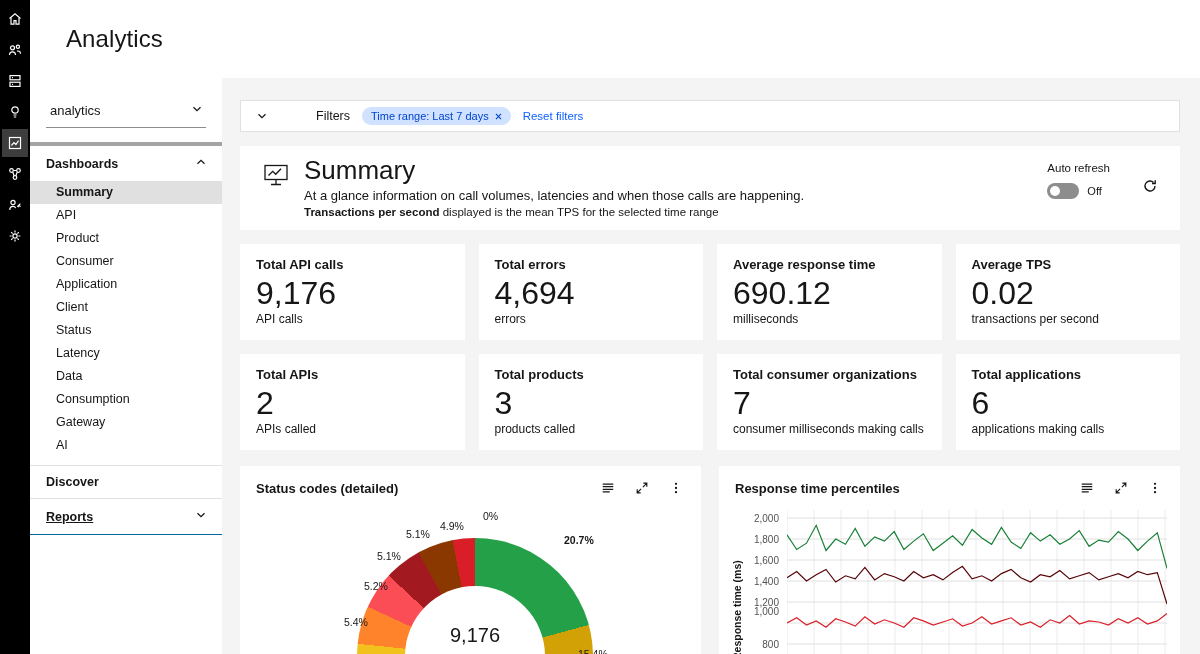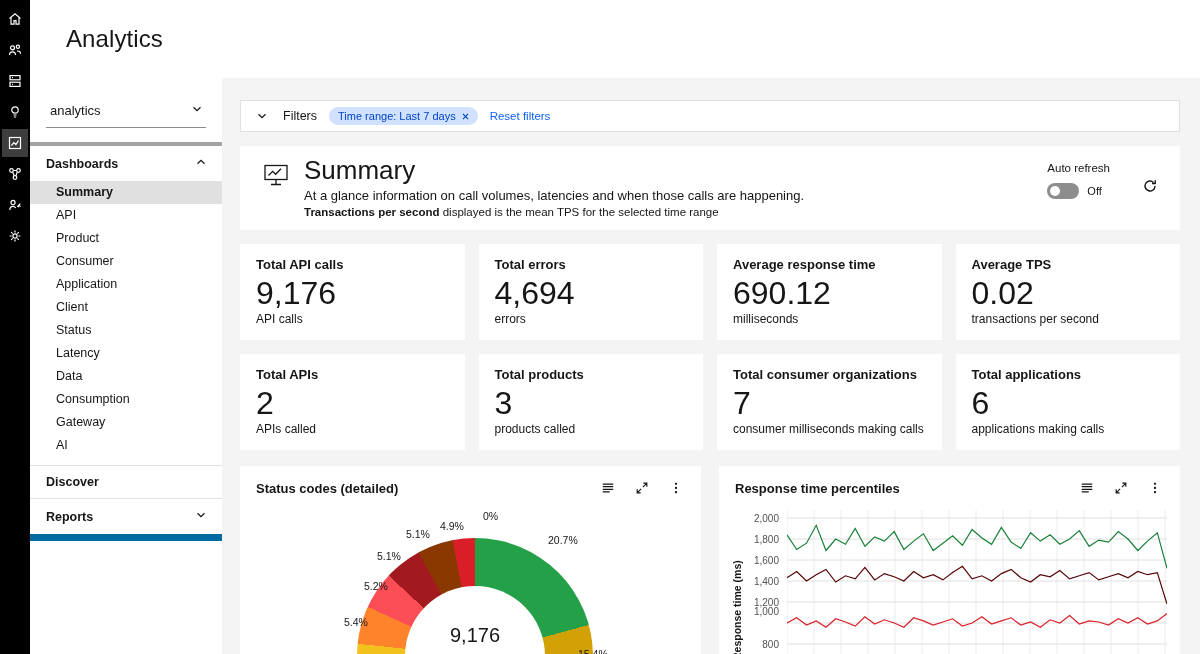--- a/index.html
+++ b/index.html
@@ -23,30 +23,30 @@
   .top { height:78px; background:#fff; display:flex; align-items:center; padding-left:36px; flex-shrink:0; }
   .top h1 { font-size:24px; font-weight:400; margin:0; letter-spacing:.1px; }
 
   .content-row { flex:1; display:flex; min-height:0; }
 
   
   .sidebar { width:192px; background:#fff; flex-shrink:0; font-size:13px; padding-top:10px; overflow:hidden; }
   .scope-select { margin:8px 16px 14px; padding:6px 2px 8px 4px; border-bottom:1px solid #8d8d8d; display:flex; justify-content:space-between; align-items:center; cursor:pointer; }
   .side-section { display:flex; justify-content:space-between; align-items:center; padding:9px 14px 9px 16px; font-weight:700; font-size:12.5px; border-top:1px solid #e0e0e0; cursor:pointer; }
   .side-section.first { border-top:4px solid #a3a3a3; }
-  .side-section.last { border-bottom:7px solid #0369a1; }
+  .side-section.last { border-bottom:1px solid #0369a1;text-decoration:underline; }
   .dash-list { padding:0 0 8px; }
   .dash-item { padding:4px 16px 4px 26px; font-size:12.5px; line-height:15px; cursor:pointer; color:#161616; }
   .dash-item.selected { background:#e0e0e0; font-weight:700; }
 
   
   .main { flex:1; padding:22px 20px 0 18px; overflow:hidden; min-width:0; }
 
   .filters-bar { background:#fff; border:1px solid #e0e0e0; height:32px; display:flex; align-items:center; gap:12px; padding:0 12px; font-size:13px; }
-  .filters-label { font-size:12.5px; }
+  .filters-label { font-size:12.5px;margin-left:33px; }
   .tag { background:#d0e2ff; color:#0043ce; border-radius:12px; padding:2px 5px 2px 9px; font-size:11px; display:flex; align-items:center; gap:3px; cursor:pointer;justify-content:space-between; }
   .tag-x { display:flex; align-items:center; justify-content:center; width:14px; height:14px; border-radius:50%; cursor:pointer; }
   .reset-link { color:#0f62fe; font-size:11.5px; cursor:pointer; text-decoration:none; }
 
   .summary-panel { background:#fff; margin-top:14px; padding:10px 16px 12px 22px; display:flex; justify-content:space-between; }
   .sum-left { display:flex; gap:14px; }
   .sum-icon { padding-top:6px; }
   .sum-title { font-size:26px; font-weight:400; margin:0 0 4px; line-height:28px; }
   .sum-desc { font-size:13px; margin:0 0 3px; }
   .sum-note { font-size:11.5px; margin:0; }
@@ -72,21 +72,21 @@
   .chart-title { font-size:13px; font-weight:700; }
   .card-toolbar { display:flex; gap:16px; align-items:center; }
   .icon-btn { background:none; border:0; padding:2px; cursor:pointer; display:flex; align-items:center; }
 
   
   .donut { position:absolute; left:117px; top:72px; width:236px; height:236px; border-radius:50%; }
   .donut-hole { position:absolute; left:165px; top:120px; width:140px; height:140px; background:#fff; border-radius:50%; }
   .donut-center { position:absolute; left:175px; top:158px; width:120px; text-align:center; font-size:20px; }
   .lbl { position:absolute; font-size:10.5px; color:#161616; }
   .lbl0 { left:243px; top:44px; }
-  .lbl1 { left:308px; top:68px; }
+  .lbl1 { left:324px; top:68px;font-weight:bold; }
   .lbl2 { left:338px; top:182px; }
   .lbl3 { left:200px; top:54px; }
   .lbl4 { left:166px; top:62px; }
   .lbl5 { left:137px; top:84px; }
   .lbl6 { left:124px; top:114px; }
   .lbl7 { left:104px; top:150px; }
 
   
   .line-wrap { position:absolute; left:16px; right:16px; top:44px; bottom:0; }
   .ylabel { position:absolute; left:-4px; top:150px; transform:rotate(-90deg); transform-origin:left top; font-size:10.5px; font-weight:700; white-space:nowrap; }

